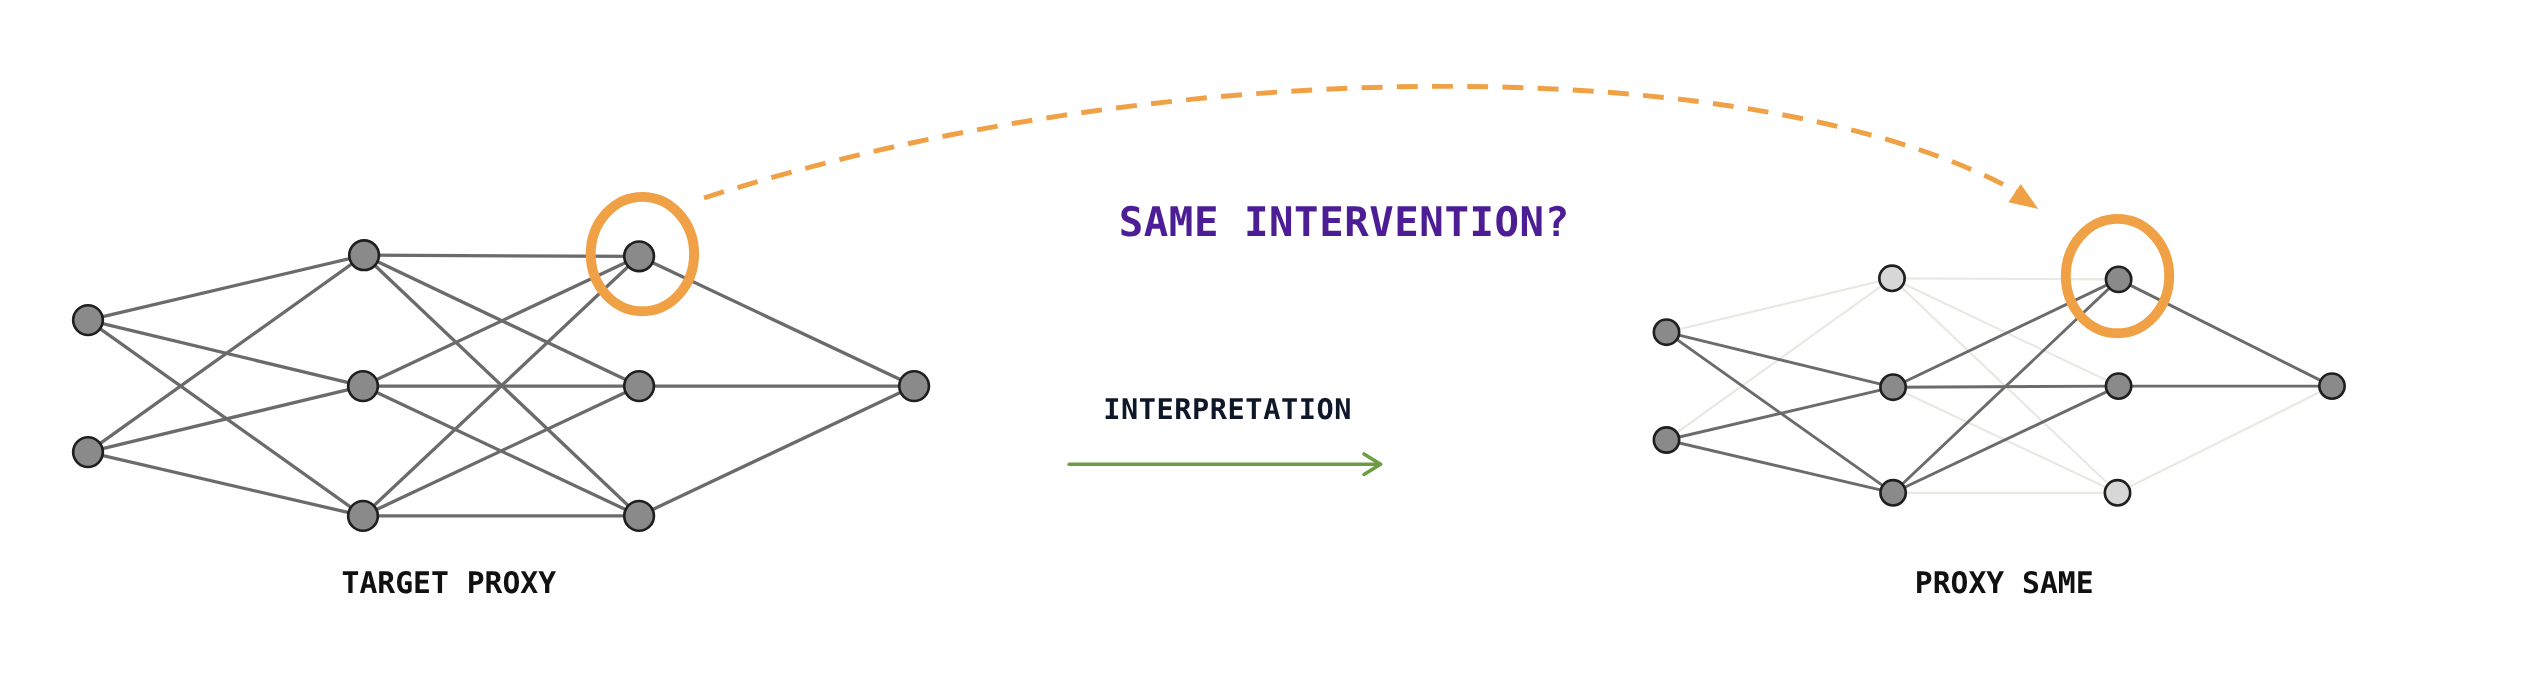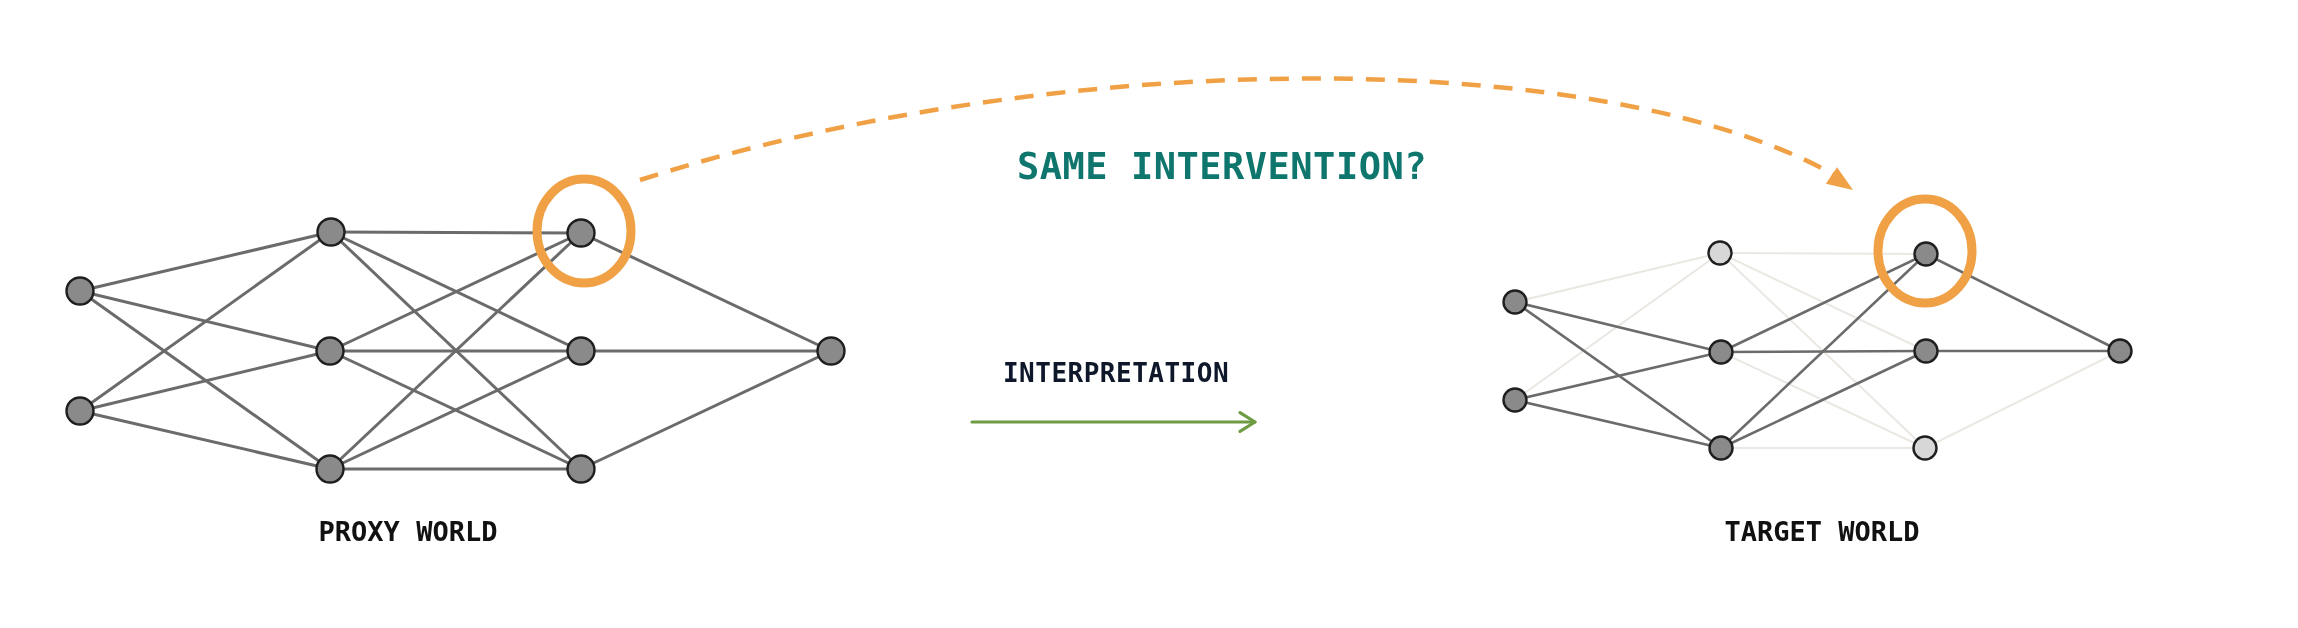--- a/index.html
+++ b/index.html
@@ -88,20 +88,20 @@
         <circle cx="2120" cy="351" r="11.5" fill="#8a8a8a" stroke="#1f1f1f" stroke-width="2.4"></circle>
       </g>
       <ellipse cx="584" cy="231" rx="47" ry="52" fill="none" stroke="#F0A145" stroke-width="9"></ellipse>
       <ellipse cx="1925" cy="251" rx="47" ry="52" fill="none" stroke="#F0A145" stroke-width="9"></ellipse>
       <path d="M 640 180 C 1060 45, 1610 45, 1840 178" fill="none" stroke="#F0A145" stroke-width="4.5" stroke-dasharray="19 13"></path>
       <polygon points="1853,190 1837.0369521482762,167.17060878421017 1825.8530940788614,183.75136023531098" fill="#F0A145"></polygon>
       <line x1="972" y1="422" x2="1255" y2="422" stroke="#6E9C44" stroke-width="3.2" stroke-linecap="round"></line>
       <polyline points="1240,412.7 1255,422 1240,431.3" fill="none" stroke="#6E9C44" stroke-width="3.2" stroke-linecap="round" stroke-linejoin="round"></polyline>
     </svg>
 
-  <div class="label label-same-intervention" style="color: #0f766e;">SAME INTERVENTION?</div>
+  <div class="label label-same-intervention" style="color: #4c1d95; margin-top: 36px;">SAME INTERVENTION?</div>
 
   <div class="label label-interpretation" style="color: #0f172a;">INTERPRETATION</div>
 
-  <div class="label label-target-world" style="color: rgb(17, 17, 17);">PROXY WORLD</div>
+  <div class="label label-target-world" style="color: rgb(17, 17, 17);">TARGET PROXY</div>
 
-  <div class="label label-proxy-world" style="color: rgb(17, 17, 17);">TARGET WORLD</div>
+  <div class="label label-proxy-world" style="color: rgb(17, 17, 17);">PROXY SAME</div>
 </div>
 
 </body></html>

